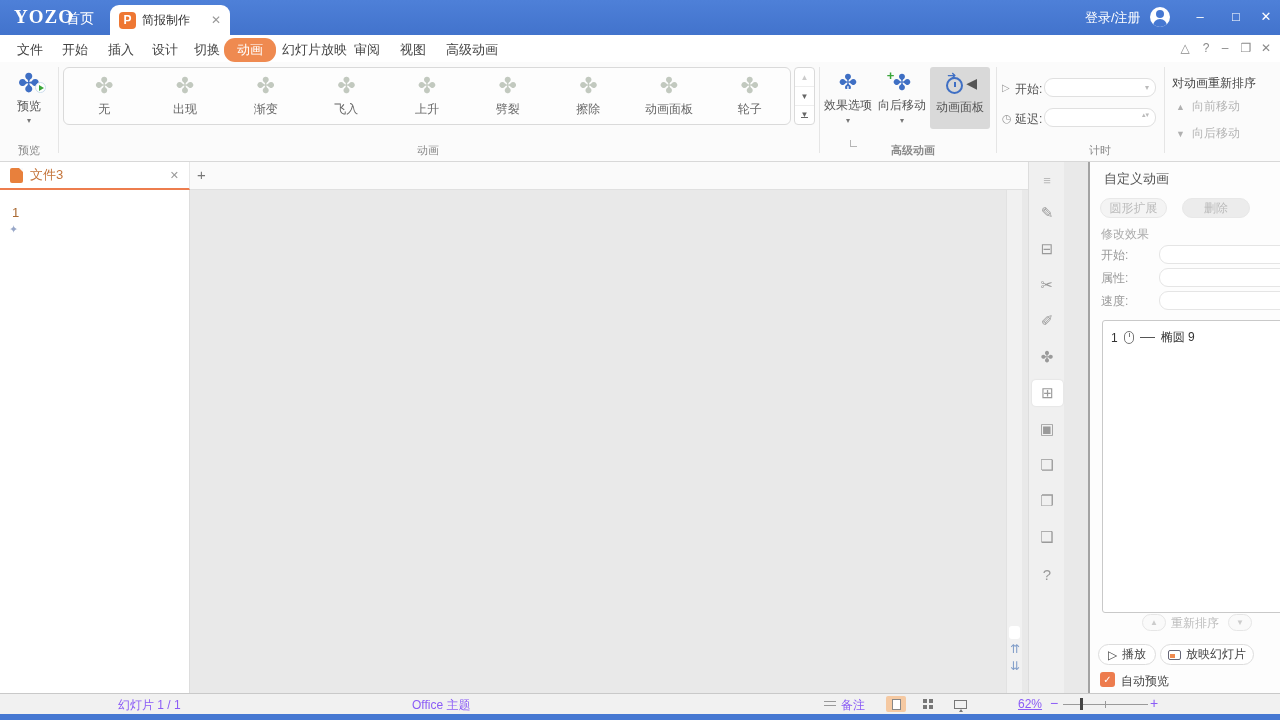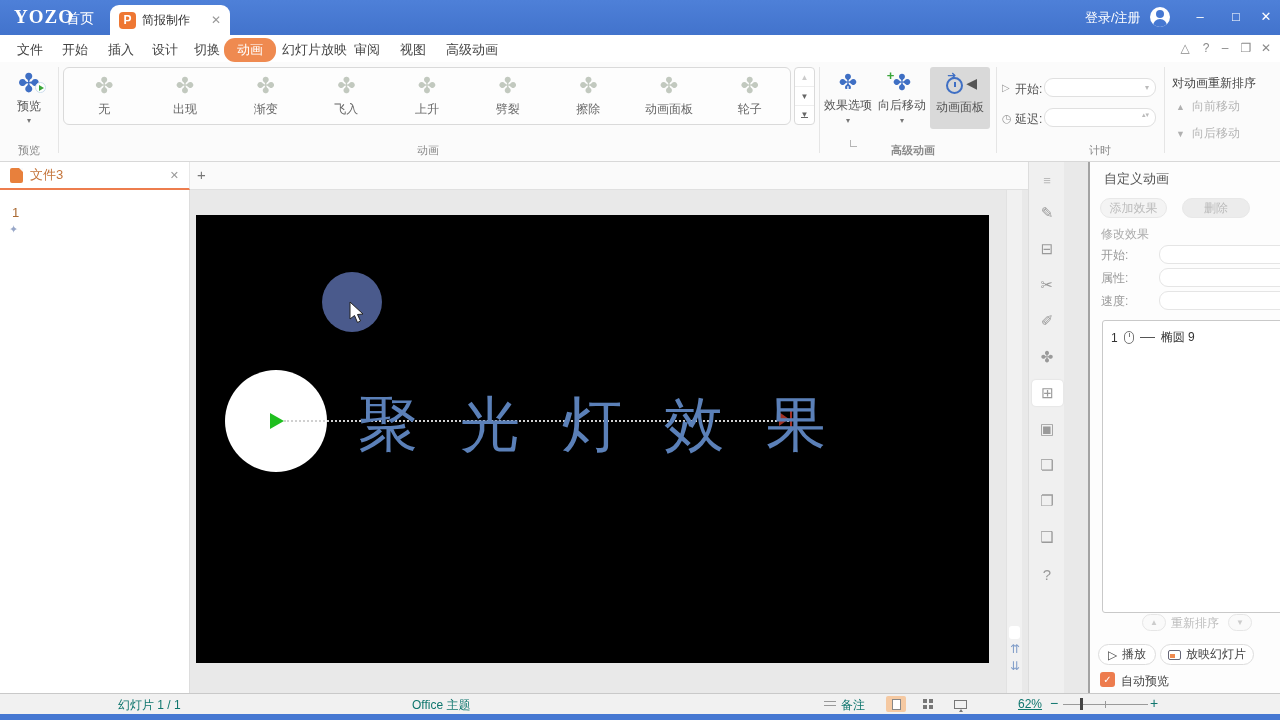--- a/index.html
+++ b/index.html
@@ -117,21 +117,21 @@
   .path-ic { width:15px; height:1.5px; background:#555; }
   .ro-pill { position:absolute; top:452px; width:24px; height:17px; border:1px solid #e6e6e6; border-radius:9px; background:#fafafa; color:#ccc; font-size:8px; text-align:center; line-height:16px; }
   .ro-label { position:absolute; left:81px; top:453px; font-size:12px; color:#bcbcbc; }
   .ap-btn { position:absolute; top:482px; height:21px; border:1px solid #ddd; border-radius:11px; background:#fff; display:flex; align-items:center; justify-content:center; gap:5px; font-size:12px; color:#444; }
   .mon-ic { width:13px; height:10px; border:1.5px solid #667; border-radius:2px; position:relative; }
   .mon-ic::after { content:""; position:absolute; left:1px; bottom:1px; width:5px; height:4px; background:#ef8a50; }
   .ap-check { position:absolute; left:10px; top:510px; width:15px; height:15px; background:#ed7c4e; border-radius:3px; color:#fff; font-size:10px; font-weight:bold; text-align:center; line-height:15px; }
   .ap-check-label { position:absolute; left:31px; top:511px; font-size:12px; color:#444; }
 
   
-  .statusbar { position:absolute; top:693px; left:0; right:0; height:21px; background:#f1f1f1; border-top:1px solid #c9c9c9; font-size:12px; color:#0f766e; }
+  .statusbar { position:absolute; top:693px; left:0; right:0; height:21px; background:#f1f1f1; border-top:1px solid #c9c9c9; font-size:12px; color:#8b5cf6; }
   .sb { position:absolute; top:3px; white-space:nowrap; }
   .notes-ic { position:absolute; left:824px; top:7px; width:12px; height:8px; background:repeating-linear-gradient(#999 0 1px, transparent 1px 4px); }
   .view-ic { position:absolute; top:2px; width:20px; height:16px; border-radius:2px; display:flex; align-items:center; justify-content:center; }
   .view-ic.active { background:#f5c9a2; }
   .doc-glyph { width:9px; height:11px; background:#fff; border:1px solid #888; }
   .grid-glyph { width:10px; height:10px; background:conic-gradient(#777 0 0); background:linear-gradient(#777,#777); -webkit-mask:none; display:grid; grid-template-columns:4px 4px; grid-template-rows:4px 4px; gap:2px; background:none; }
   .grid-glyph i { background:#777; }
   .show-glyph { width:13px; height:9px; border:1.5px solid #777; position:relative; }
   .show-glyph::after { content:""; position:absolute; left:4px; top:8px; border-left:2px solid transparent; border-right:2px solid transparent; border-bottom:3px solid #777; }
   .zoom-track { position:absolute; left:1063px; top:10px; width:85px; height:1px; background:#9a9a9a; }
@@ -292,32 +292,20 @@
     </div>
     <span class="newtab">+</span>
   </div>
 
   <div class="slide-list">
     <span class="slide-num">1</span>
     <span class="anim-star">✦</span>
   </div>
 
   <div class="workspace">
-    <div class="slide">
-      <div class="ellipse-blue"></div>
-      <div class="ellipse-white"></div>
-      <div class="motion-path"></div>
-      <div class="start-arrow"></div>
-      <div class="end-arrow"></div>
-      <div class="end-bar"></div>
-      <div class="slide-text">聚光灯效果</div>
-      <svg class="cursor" width="18" height="24" viewBox="0 0 18 24">
-        <path d="M2,1 L2,18 L6.5,14.5 L9.5,21.5 L12.5,20 L9.5,13.5 L15,13 Z" fill="#fff" stroke="#222" stroke-width="1"></path>
-      </svg>
-    </div>
     <div class="vtrack">
       <div class="vthumb"></div>
       <span class="vbtn" style="top:452px;">⇈</span>
       <span class="vbtn" style="top:469px;">⇊</span>
     </div>
   </div>
 
 
   <div class="side-toolbar">
     <span class="ticon grip" style="top:6px;">≡</span>
@@ -330,21 +318,21 @@
     <span class="ticon" style="top:254px;">▣</span>
     <span class="ticon" style="top:290px;">❏</span>
     <span class="ticon" style="top:326px;">❐</span>
     <span class="ticon" style="top:362px;">❑</span>
     <span class="ticon" style="top:400px;">?</span>
   </div>
 
   <div class="anim-panel">
     <span class="ap-title">自定义动画</span>
     <span class="ap-close">✕</span>
-    <div class="pill" style="left:10px; top:36px; width:67px;">添加效果</div>
+    <div class="pill" style="left:10px; top:36px; width:67px;">圆形扩展</div>
     <div class="pill" style="left:92px; top:36px; width:68px; background:#ececec;">删除</div>
     <span class="ap-sec">修改效果</span>
     <span class="ap-row-label" style="top:85px;">开始:</span>
     <div class="ap-dd" style="top:83px;">
         <span class="dd">▾</span>
       </div>
     <span class="ap-row-label" style="top:108px;">属性:</span>
     <div class="ap-dd" style="top:106px;">
         <span class="dd">▾</span>
       </div>

